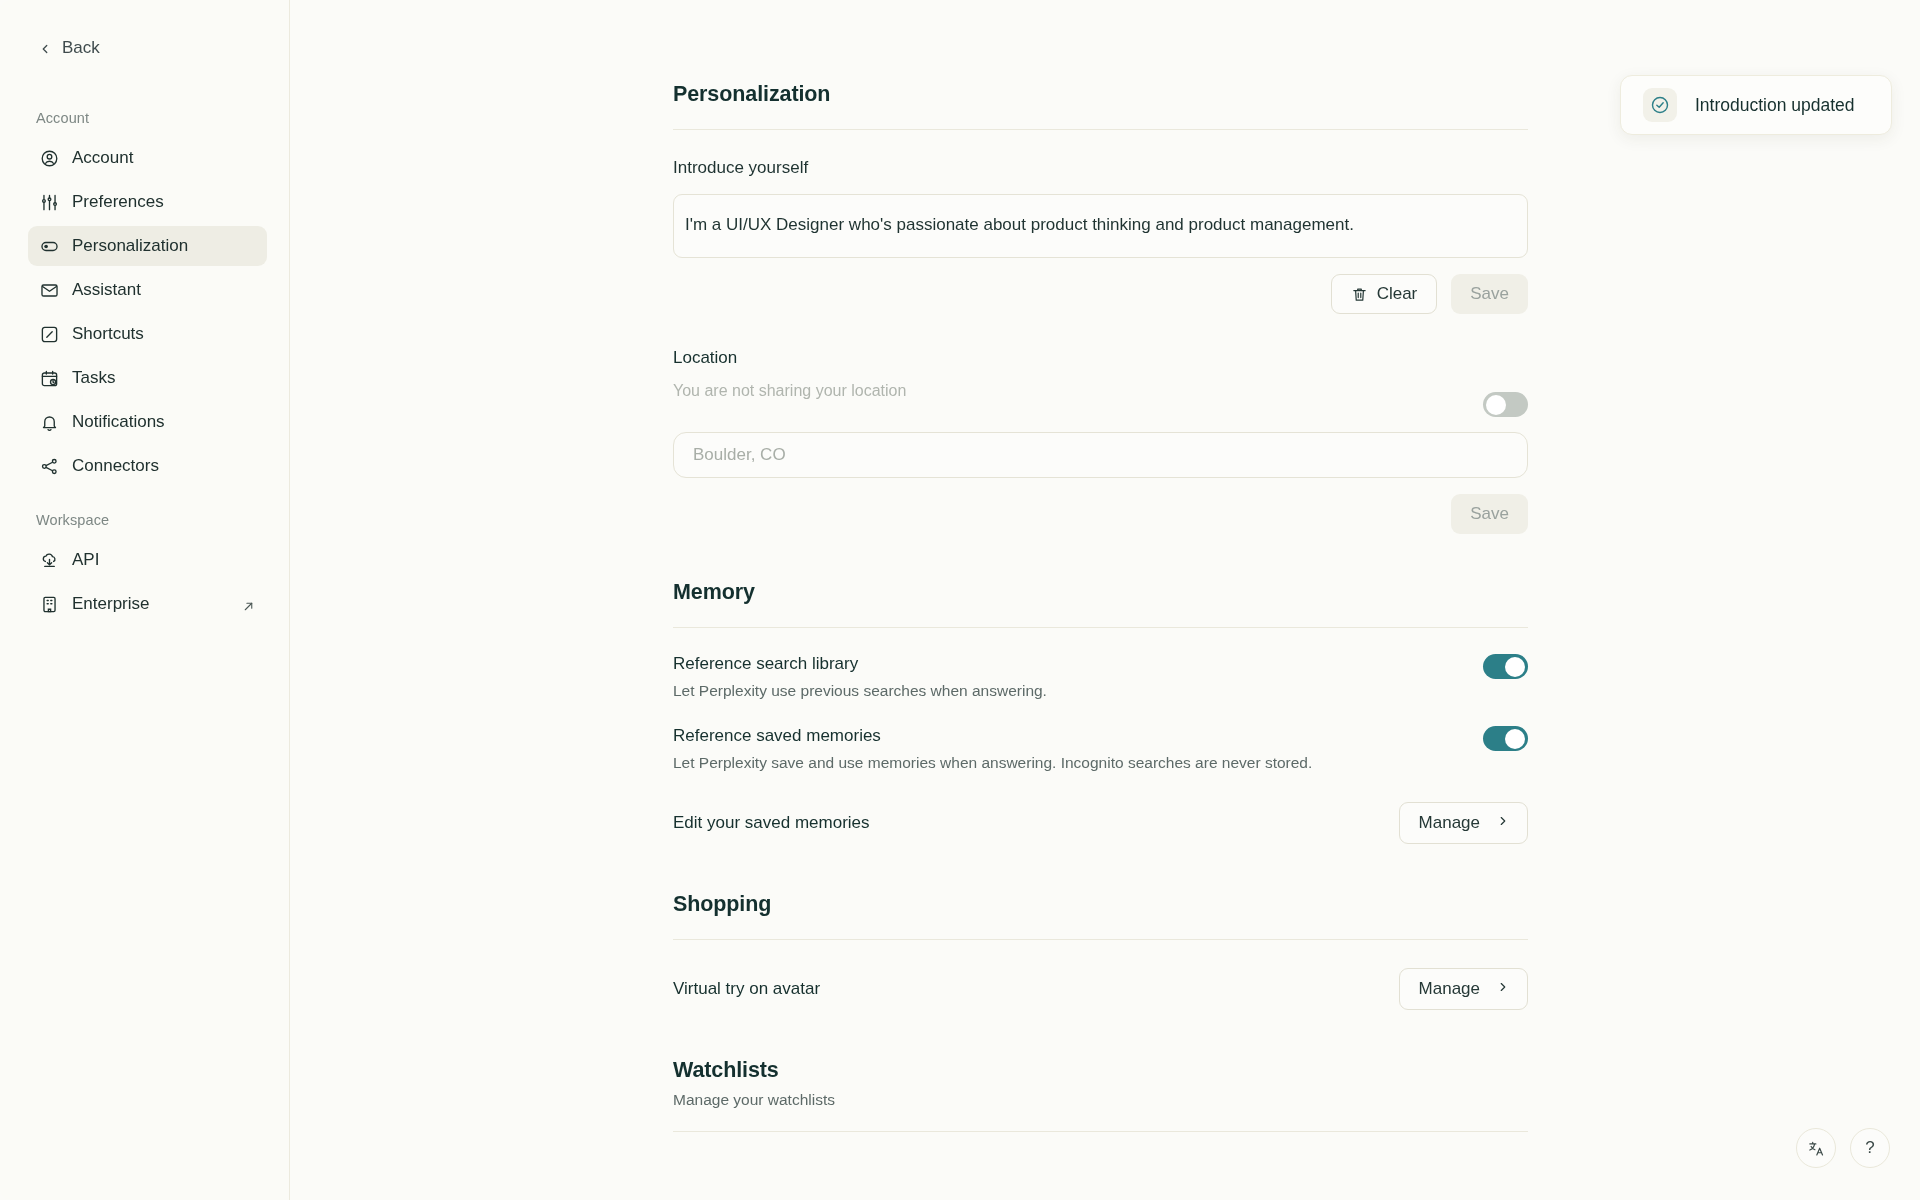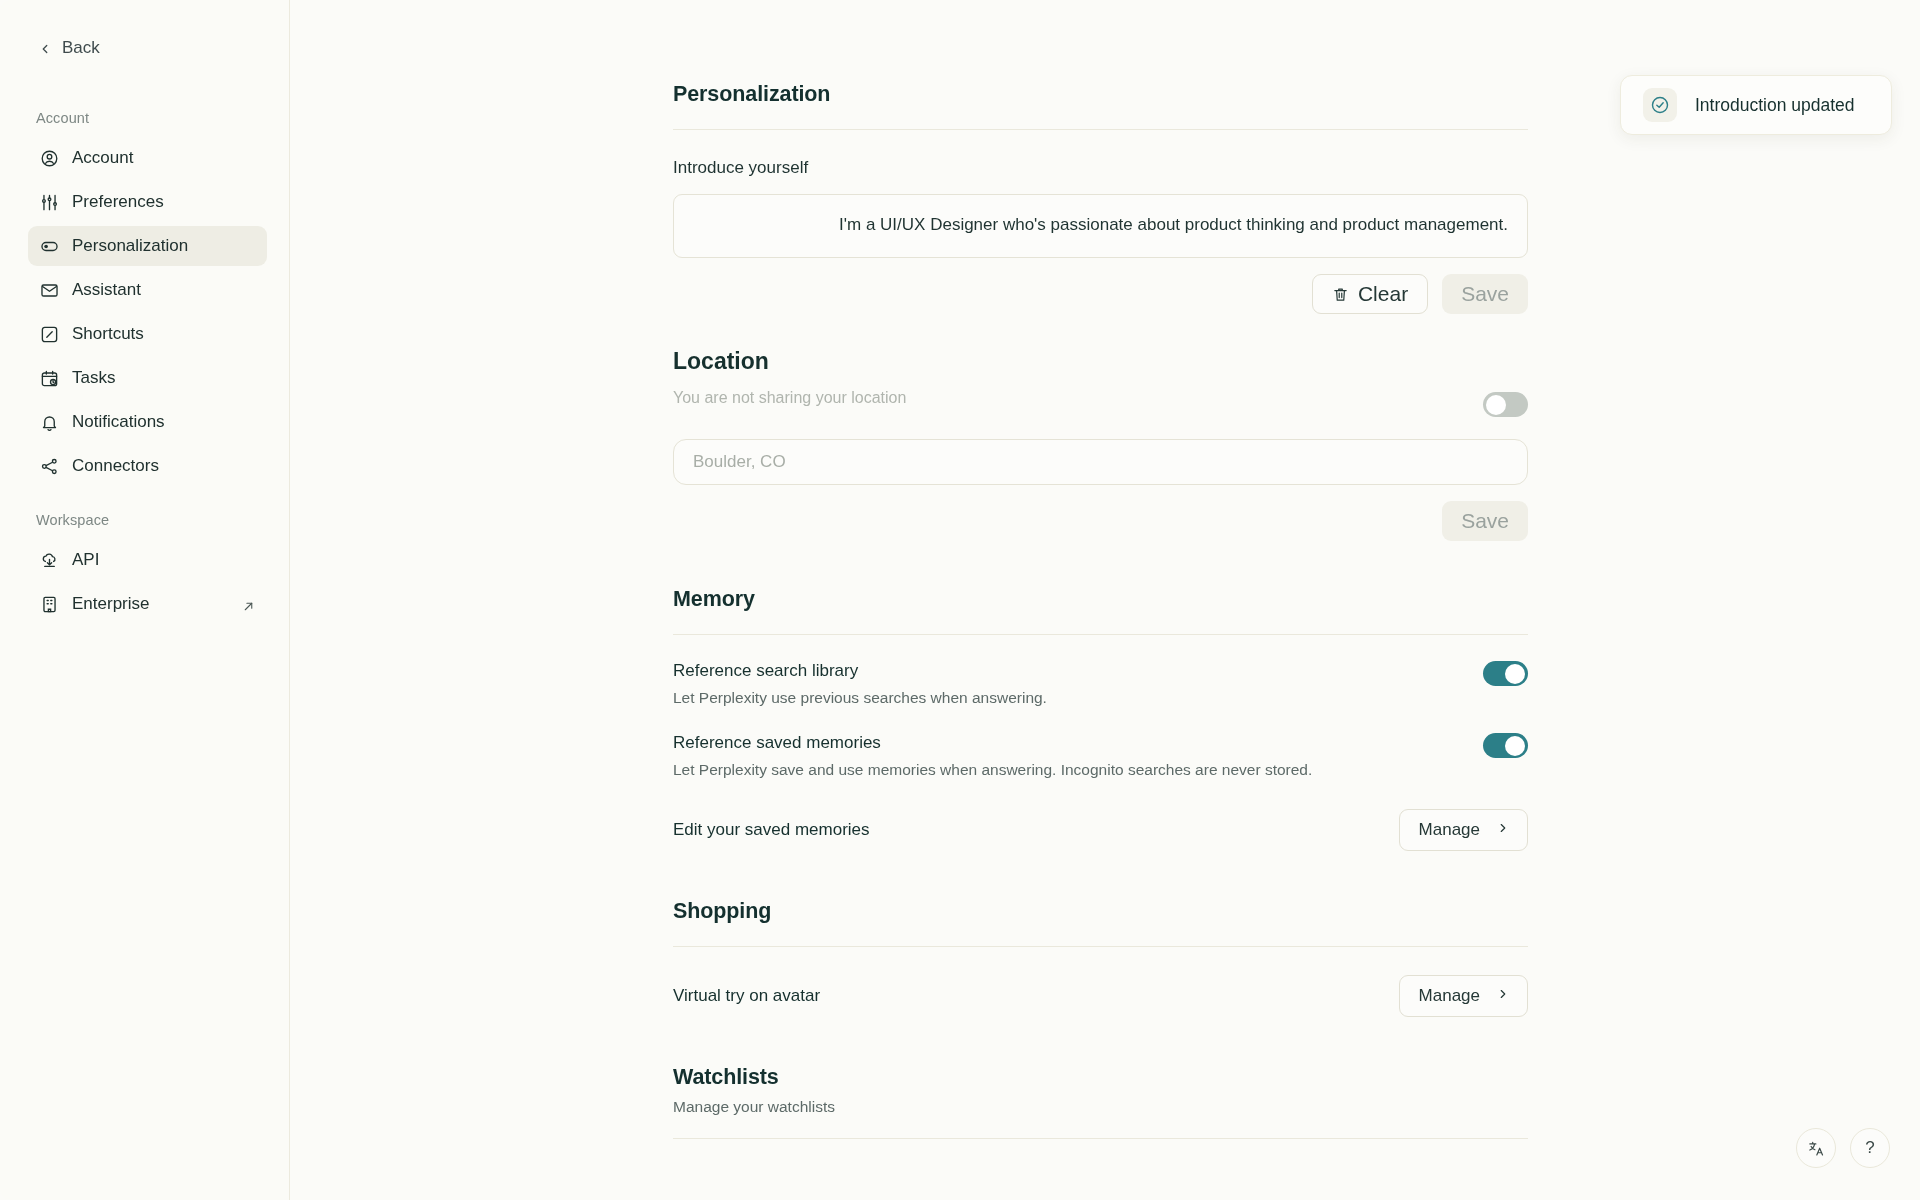--- a/index.html
+++ b/index.html
@@ -68,36 +68,36 @@
   .rule { height: 1px; background: #eae8dc; margin-top: 22px; }
 
   .field-label { font-size: 17px; color: #1f3331; margin-top: 28px; }
 
   .textarea-box {
     margin-top: 16px;
     border: 1px solid #e5e3d6;
     background: #fcfcfa;
     border-radius: 9px;
     padding: 17px 19px 19px 11px;
-    font-size: 17px; line-height: 1.55; color: #1f3331; text-align: right;
+    font-size: 17px; line-height: 1.55; color: #1f3331;
   }
   .ta-line { white-space: nowrap; }
 
   .btn-row { display: flex; justify-content: flex-end; gap: 14px; margin-top: 16px; }
   .btn {
     display: inline-flex; align-items: center; gap: 9px;
     height: 40px; padding: 0 19px;
-    border-radius: 9px; font-size: 21px;
+    border-radius: 9px; font-size: 17px;
     cursor: pointer; user-select: none;
   }
   .btn-outline { border: 1px solid #e2e0d3; background: #fcfcfa; color: #253836; }
   .btn-muted { background: #f0efe7; color: #9aa29e; }
   .btn svg { display: block; }
 
-  .sub-head { font-size: 23px; color: #16302e; margin-top: 34px; font-weight: bold; }
+  .sub-head { font-size: 17px; color: #16302e; margin-top: 34px; font-weight: normal; }
   .muted-sm { font-size: 15.5px; color: #5d6a68; margin-top: 10px; }
   .muted-lt { font-size: 16px; color: #b0b5ae; margin-top: 14px; }
 
   .loc-block { position: relative; }
 
   
   .toggle {
     width: 45px; height: 25px; border-radius: 14px;
     position: relative; cursor: pointer; flex: 0 0 45px;
   }

